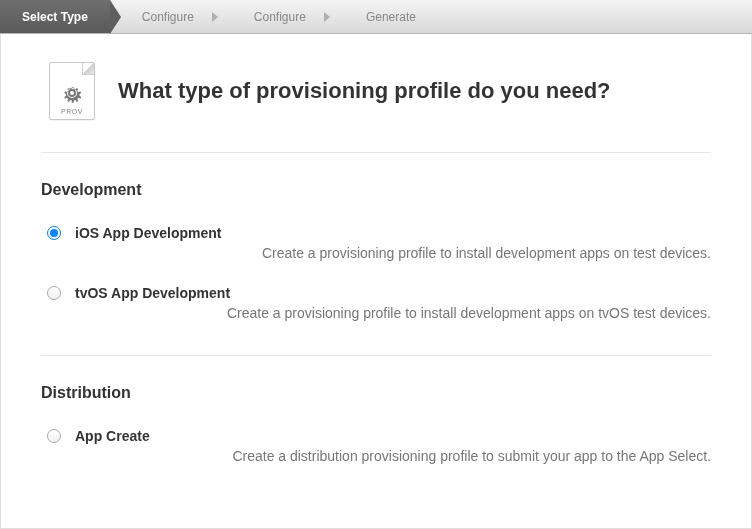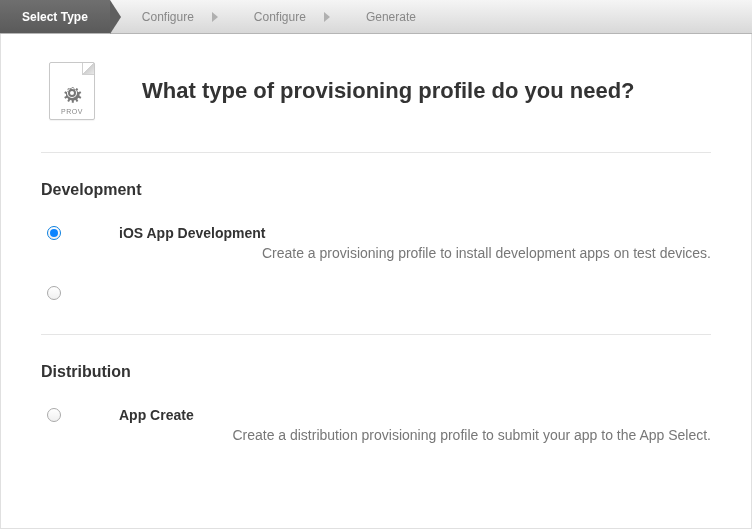--- a/index.html
+++ b/index.html
@@ -106,41 +106,40 @@
     .prov-label {
       font-size: 7px;
       color: #888;
       letter-spacing: 0.5px;
       padding: 3px 0 4px 0;
     }
     .page-title {
       font-size: 22px;
       font-weight: bold;
       color: #333;
-      margin-left: 47px;
+      margin-left: 23px;
     }
     .divider {
       height: 1px;
       background: #e5e5e5;
       margin: 0 40px;
     }
     .section {
       padding: 28px 40px 10px 40px;
     }
     .section-title {
       font-size: 16px;
       font-weight: 700;
       color: #333;
       margin-bottom: 26px;
     }
     .option {
       display: flex;
       align-items: flex-start;
       padding: 0 0 24px 6px;
-      gap: 44px;
     }
     .radio {
       width: 14px;
       height: 14px;
       border: 1px solid #aaa;
       border-radius: 50%;
       margin-top: 1px;
       margin-right: 14px;
       flex-shrink: 0;
       display: flex;
@@ -212,20 +211,24 @@
     <div class="option">
       <div class="radio checked"></div>
       <div class="option-text">
         <div class="option-label">iOS App Development</div>
         <div class="option-desc">Create a provisioning profile to install development apps on test devices.</div>
       </div>
     </div>
 
     <div class="option">
       <div class="radio"></div>
+      <div class="option-text">
+        <div class="option-label">tvOS App Development</div>
+        <div class="option-desc">Create a provisioning profile to install development apps on tvOS test devices.</div>
+      </div>
     </div>
   </div>
 
   <div class="divider"></div>
 
   <div class="section">
     <h2 class="section-title">Distribution</h2>
 
     <div class="option">
       <div class="radio"></div>

